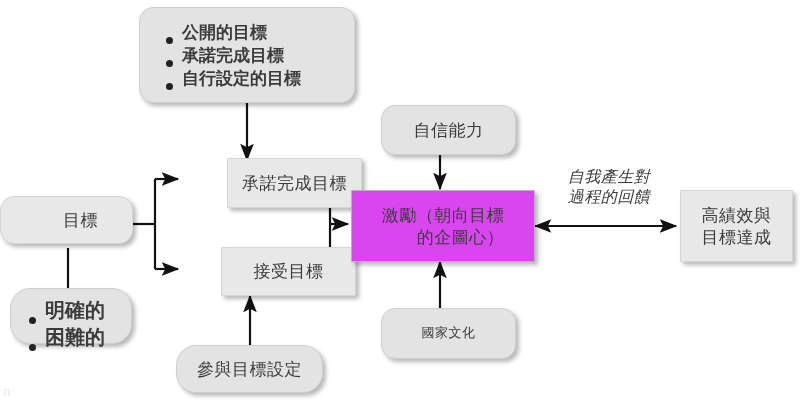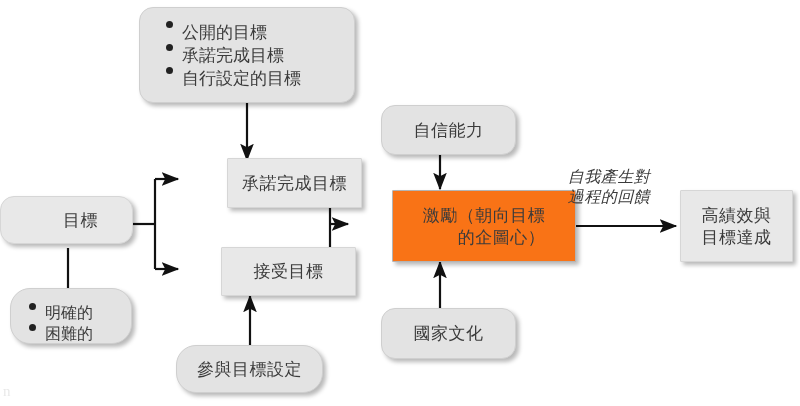--- a/index.html
+++ b/index.html
@@ -28,43 +28,44 @@
     color: #3b3b3b;
     line-height: 1.3;
     letter-spacing: 0.5px;
     background: #e3e3e3;
     border: 1px solid #cfcfcf;
     box-shadow: 3px 3px 4px rgba(0,0,0,0.28);
   }
   .node.rounded  { border-radius: 14px; }
   .node.pill     { border-radius: 20px; }
   .node.square   { border-radius: 1px; }
-  .node.dark     { background: #f97316; border-color: #b4b4b4; margin-left: 41px; }
+  .node.dark     { background: #d946ef; border-color: #b4b4b4; }
   .node.light    { background: #e8e8e8; border-color: #d6d6d6; }
 
   .node .txt {
     display: block;
     white-space: pre-line;
     text-align: right;
   }
   .bullets {
     position: absolute;
     box-sizing: border-box;
     display: flex;
     flex-direction: column;
     justify-content: center;
     background: #e3e3e3;
     border: 1px solid #cfcfcf;
     box-shadow: 3px 3px 4px rgba(0,0,0,0.28);
     color: #3b3b3b;
   }
   .bullets .row {
     display: flex;
-    align-items: flex-start;
+    align-items: flex-end;
     white-space: nowrap;
+    font-weight: bold;
   }
   .bullets .dot {
     width: 7px;
     height: 7px;
     border-radius: 50%;
     background: #222;
     margin-right: 9px;
     flex: 0 0 auto;
   }
   .plain-label {
@@ -149,21 +150,21 @@
       <span class="dot"></span>
       <span>自行設定的目標</span>
     </div>
   </div>
 
   <div class="node rounded light" style="left:0px; top:196px; width:133px; height:48px; font-size:17px;padding-left:28px;">
     <span class="txt">目標</span>
   </div>
 
   <div class="bullets pill" style="left:10px; top:288px; width:122px; height:56px; border-radius:20px;
-              padding:22px 0 6px 18px; font-size:16px;">
+              padding:22px 0 6px 18px; font-size:20px;">
     <div class="row">
       <span class="dot"></span>
       <span>明確的</span>
     </div>
     <div class="row">
       <span class="dot"></span>
       <span>困難的</span>
     </div>
   </div>
 
@@ -181,21 +182,21 @@
 
   <div class="node rounded" style="left:381px; top:105px; width:135px; height:50px; font-size:17px;">
     <span class="txt">自信能力</span>
   </div>
 
   <div class="node square dark" style="left:351px; top:190px; width:184px; height:72px; font-size:17px;">
     <span class="txt">激勵（朝向目標
 的企圖心）</span>
   </div>
 
-  <div class="node rounded" style="left:381px; top:308px; width:135px; height:51px; font-size:17px;">
+  <div class="node rounded" style="left:381px; top:308px; width:135px; height:51px; font-size:13px;">
     <span class="txt">國家文化</span>
   </div>
 
   <div class="node square light" style="left:680px; top:190px; width:113px; height:72px; font-size:17px;">
     <span class="txt">高績效與
 目標達成</span>
   </div>
 
   <div class="plain-label" style="left:549px; top:167px; width:120px; font-size:16px;">自我產生對
 過程的回饋</div>

